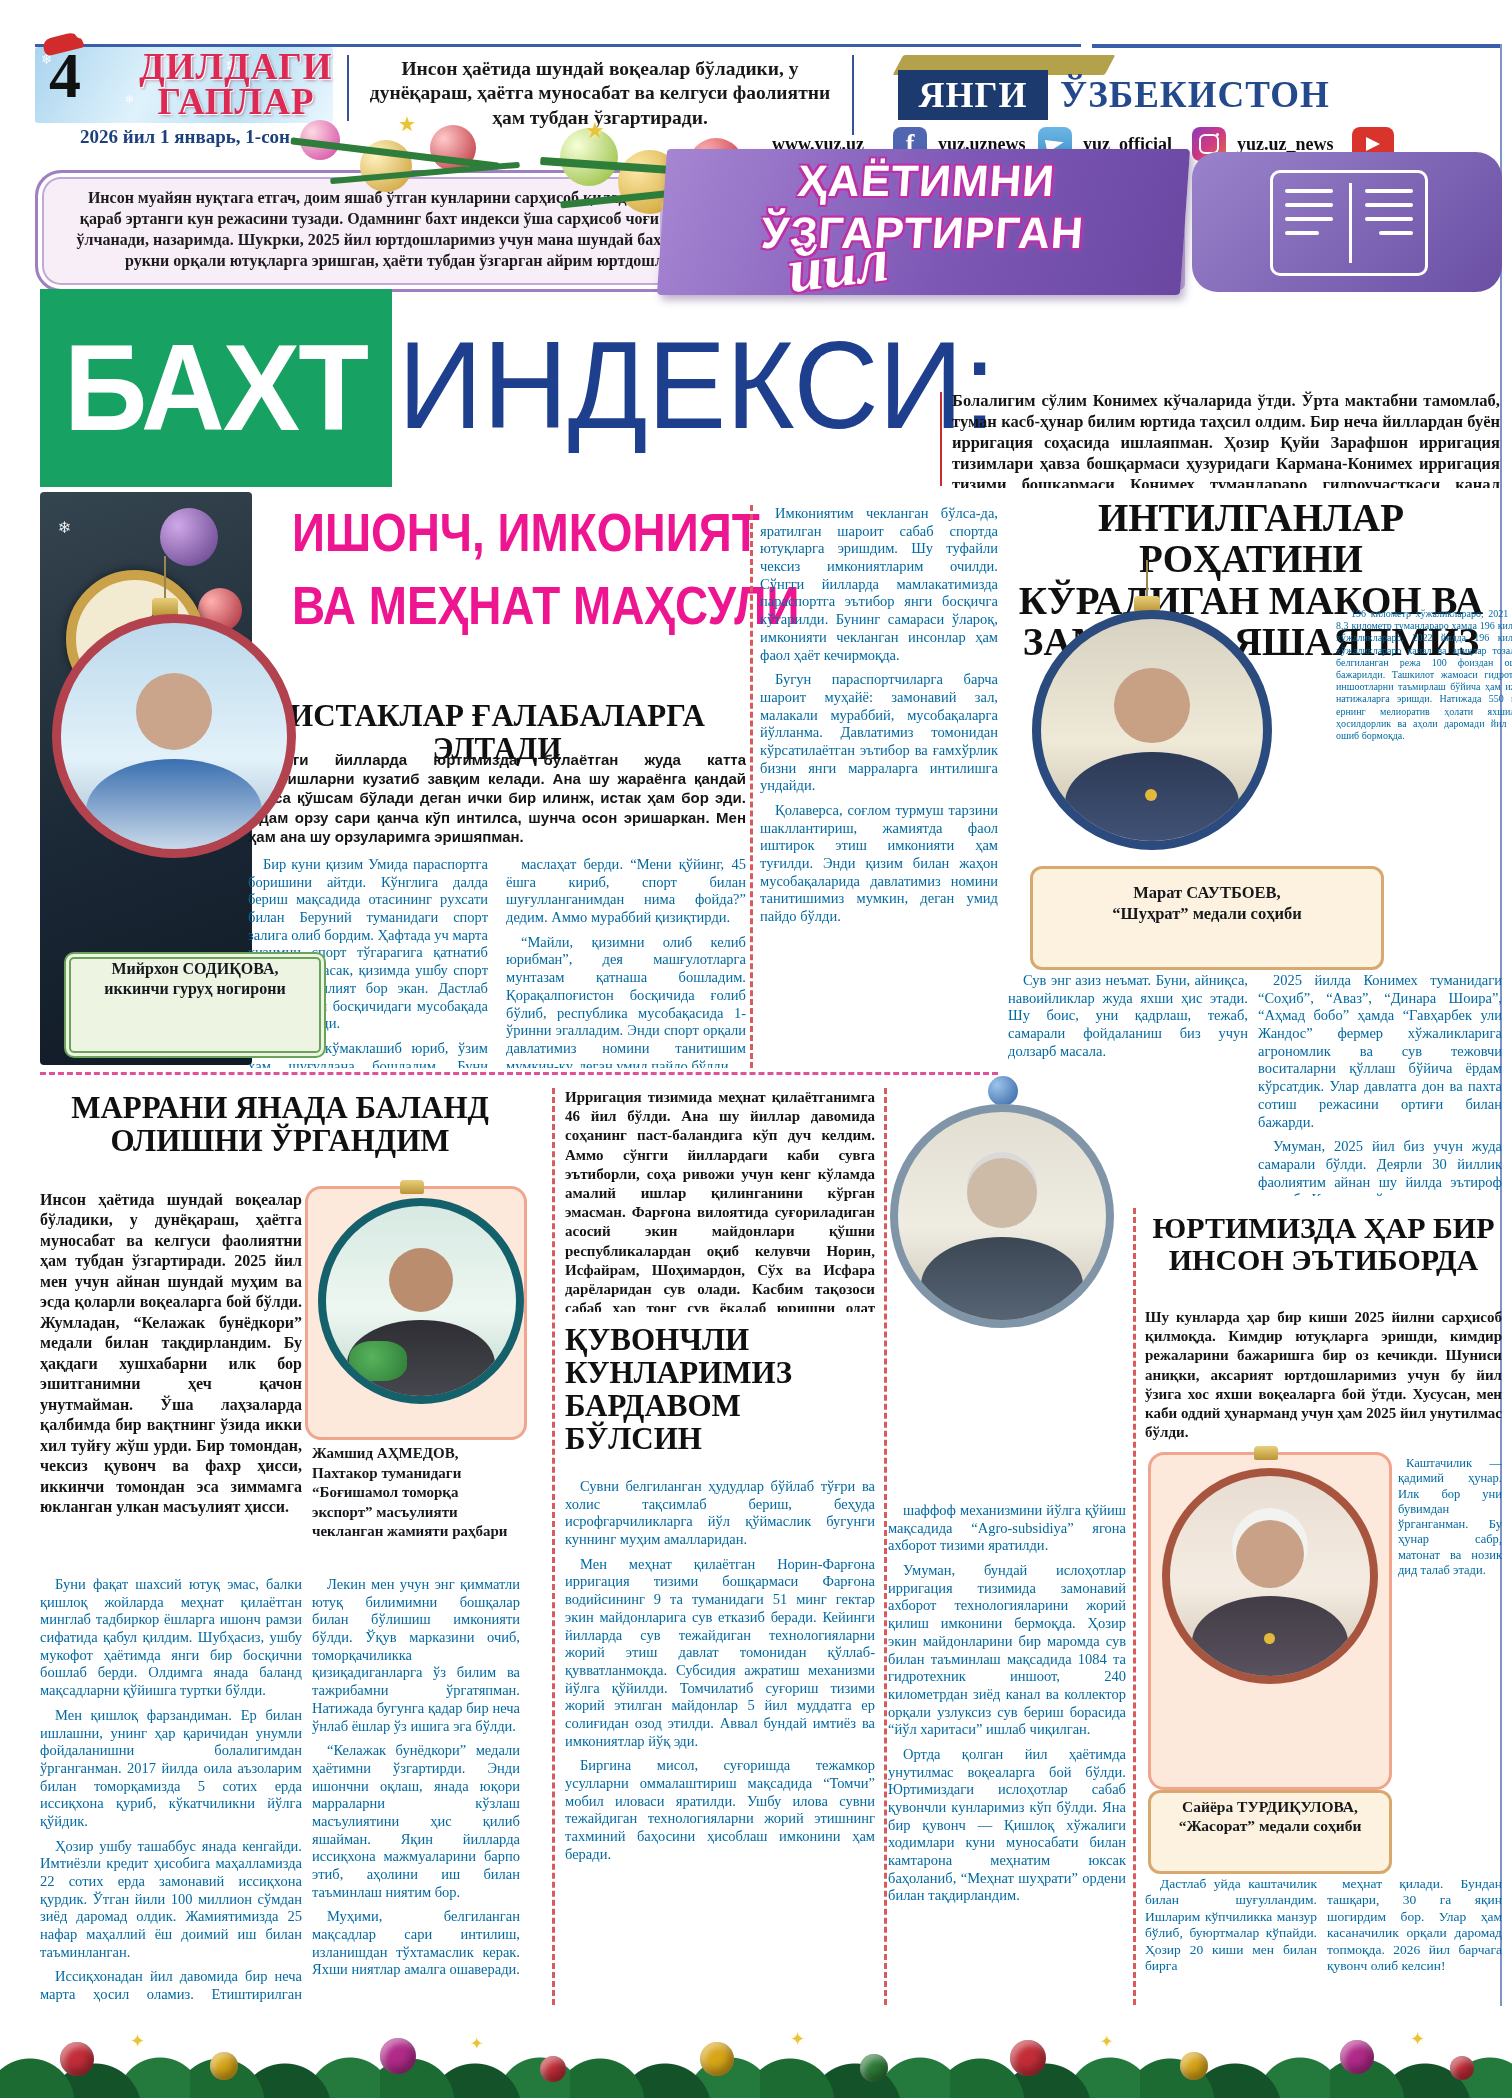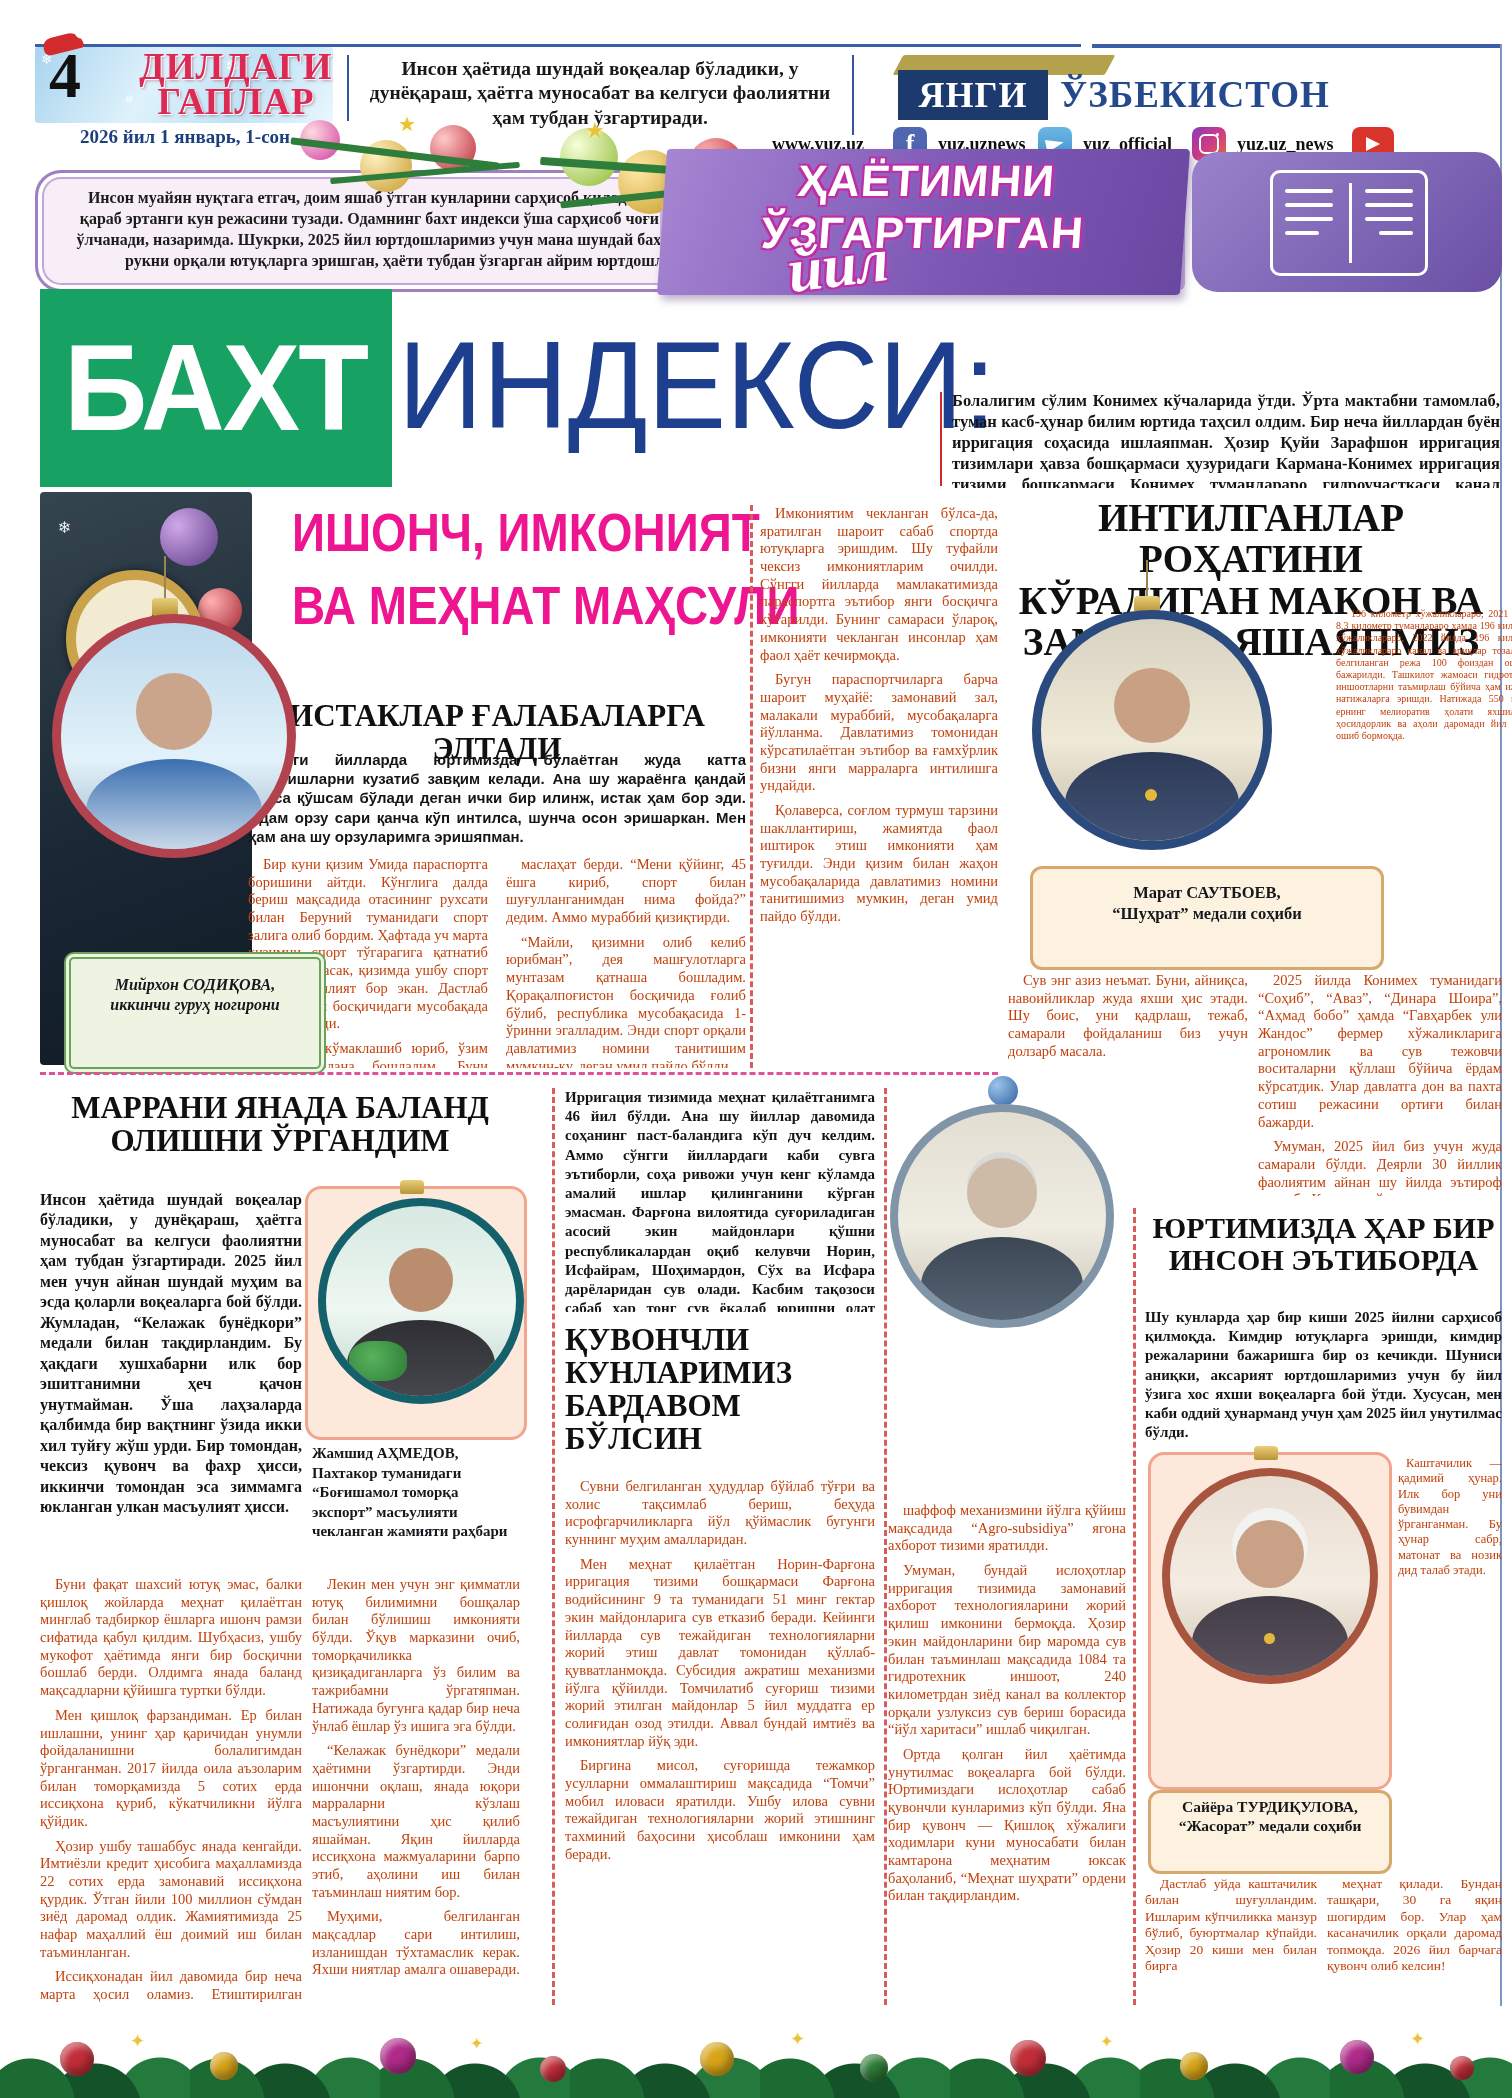--- a/index.html
+++ b/index.html
@@ -81,21 +81,21 @@
             font:900 54px/1 "Liberation Sans",sans-serif;transform:scaleX(.85);white-space:nowrap;}
   
   .decopanel{position:absolute;left:40px;top:492px;width:212px;height:573px;border-radius:4px;
              background:linear-gradient(160deg,#35454f 0%,#1b2835 55%,#101a26 100%);overflow:hidden;}
   .clockface{position:absolute;left:26px;top:78px;width:118px;height:118px;border-radius:50%;
              background:#f3ead2;border:10px solid #c9a24a;box-shadow:0 0 10px rgba(0,0,0,.5);}
   .hand{position:absolute;left:50%;top:50%;background:#222;transform-origin:bottom center;}
   .gift{position:absolute;border-radius:4px;}
   .gift::after{content:"";position:absolute;left:50%;top:0;bottom:0;width:8px;margin-left:-4px;background:rgba(255,255,255,.85);}
   
-  .col{position:absolute;font:14.5px/1.22 "Liberation Serif",serif;color:#c2410c;
+  .col{position:absolute;font:14.5px/1.22 "Liberation Serif",serif;color:#0369a1;
        text-align:justify;overflow:hidden;}
   .col p{margin:0 0 7px;text-indent:15px;}
   .arthead{position:absolute;font:bold 31px/1.06 "Liberation Serif",serif;color:#101010;text-align:center;}
   .intro-b{position:absolute;font:bold 15.5px/1.28 "Liberation Serif",serif;color:#151515;text-align:justify;overflow:hidden;}
   .sansb{font-family:"Liberation Sans",sans-serif;font-weight:bold;}
   
   .vdash{position:absolute;width:0;border-left:3px dashed #d95b5b;}
   .hdash{position:absolute;height:0;border-top:3px dashed #e0519a;}
   
   .orncap{position:absolute;background:linear-gradient(#e9cf7a,#b89436);border-radius:4px 4px 2px 2px;}
@@ -235,21 +235,21 @@
     <p>маслаҳат берди. “Мени қўйинг, 45 ёшга кириб, спорт билан шуғулланганимдан нима фойда?” дедим. Аммо мураббий қизиқтирди.</p>
     <p>“Майли, қизимни олиб келиб юрибман”, дея машғулотларга мунтазам қатнаша бошладим. Қорақалпоғистон босқичида ғолиб бўлиб, республика мусобақасида 1-ўринни эгалладим. Энди спорт орқали давлатимиз номини танитишим мумкин-ку, деган умид пайдо бўлди.</p>
   </div>
 
   <div class="ornstring" style="left:164px;top:556px;height:50px;"></div>
   <div class="orncap" style="left:152px;top:598px;width:26px;height:18px;"></div>
   <div class="photo" style="left:52px;top:614px;width:226px;height:226px;border:9px solid #b2434e;background:linear-gradient(180deg,#bcd9ec,#e3f2fa 60%,#9db8cc);">
     <span class="ph-head" style="background:#caa58c;"></span>
     <span class="ph-body" style="background:linear-gradient(180deg,#3a6fb0,#dfe9f2);"></span>
   </div>
-  <div class="capbox cap-green" style="left:64px;top:952px;width:248px;height:92px;padding-top:16px;font-style:italic;">
+  <div class="capbox cap-green" style="left:64px;top:952px;width:248px;height:92px;">
     <div>Мийрхон СОДИҚОВА,</div>
     <div>иккинчи гуруҳ ногирони</div>
   </div>
 
   <div class="vdash" style="left:750px;top:505px;height:563px;"></div>
   <div class="hdash" style="left:40px;top:1072px;width:958px;"></div>
 
   <div class="col" style="left:760px;top:505px;width:238px;height:560px;">
     <p>Имкониятим чекланган бўлса-да, яратилган шароит сабаб спортда ютуқларга эришдим. Шу туфайли чексиз имкониятларим очилди. Сўнгги йилларда мамлакатимизда параспортга эътибор янги босқичга кўтарилди. Бунинг самараси ўлароқ, имконияти чекланган инсонлар ҳам фаол ҳаёт кечирмоқда.</p>
     <p>Бугун параспортчиларга барча шароит муҳайё: замонавий зал, малакали мураббий, мусобақаларга йўлланма. Давлатимиз томонидан кўрсатилаётган эътибор ва ғамхўрлик бизни янги марраларга интилишга ундайди.</p>

